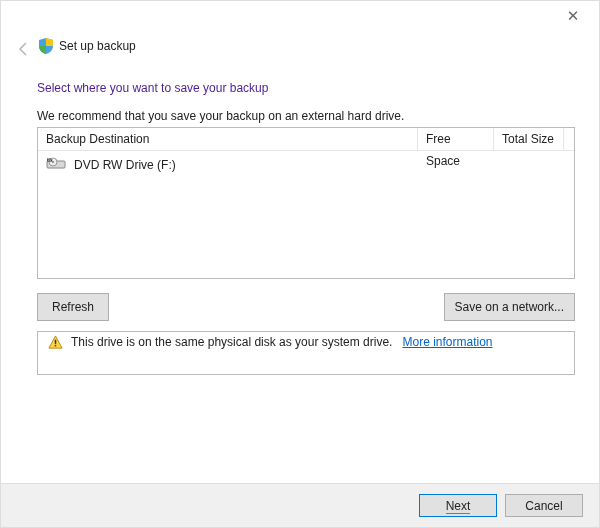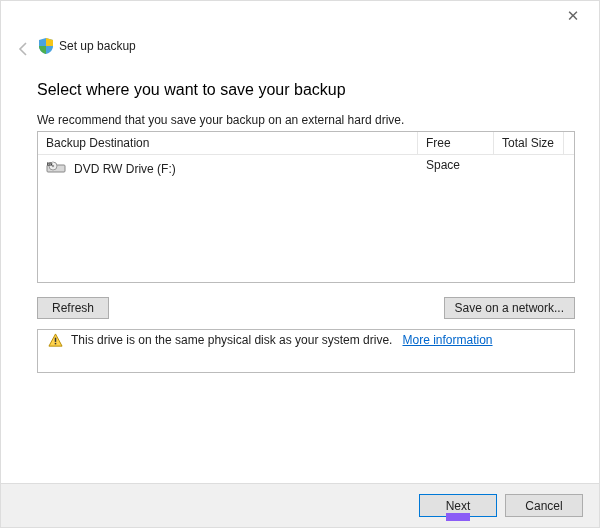--- a/index.html
+++ b/index.html
@@ -2,43 +2,43 @@
 <html><head>
 <meta charset="utf-8">
 <style>
   html,body{margin:0;padding:0;width:600px;height:528px;font-family:"Segoe UI",Tahoma,sans-serif;font-size:12px;color:#000;background:#fff;overflow:hidden}
   .window{position:relative;width:600px;height:528px;box-sizing:border-box;border:1px solid #ddd}
   .close-btn{position:absolute;top:6px;right:10px;width:32px;height:20px;line-height:18px;text-align:center;color:#666;font-size:15px;cursor:pointer;font-weight:100}
   .navback{position:absolute;top:38px;left:12px;width:20px;height:20px;color:#999}
   .shield{position:absolute;top:36px;left:36px;width:18px;height:18px}
   .header-title{position:absolute;top:38px;left:58px;font-size:12px;color:#222}
   .content{position:absolute;top:80px;left:36px;right:24px}
-  .big-title{font-size:16px;color:#000000}
+  .big-title{font-size:12px;color:#4c1d95}
   .rec{margin-top:14px;font-size:12px;color:#222}
   .sub{margin-top:28px;font-size:12px;color:#222}
   .grid{margin-top:4px;border:1px solid #bbb;height:150px;background:#fff}
   .ghead{display:flex;height:22px;border-bottom:1px solid #e6e6e6;background:#fff;font-size:12px;color:#222}
   .ghead div{border-right:1px solid #e6e6e6;height:22px;line-height:22px;padding:0 8px;box-sizing:border-box}
   .col-dest{flex:0 0 380px}
   .col-free{flex:0 0 76px}
   .col-tot{flex:0 0 70px}
   .grow{position:relative;display:flex;align-items:center;height:28px;font-size:12px;color:#222}
   .grow.sel{background:#cce8ff}
   .grow .icon{width:20px;position:absolute;left:8px;top:5px}
   .grow .nm{position:absolute;left:36px}
   .grow .fs{position:absolute;left:388px}
   .grow .ts{position:absolute;left:464px}
   .btnrow{margin-top:14px;display:flex;justify-content:space-between}
-  .winbtn{height:22px;min-width:72px;padding:0 10px;background:#e1e1e1;border:1px solid #adadad;font-family:inherit;font-size:12px;color:#222;cursor:pointer}
+  .winbtn{height:28px;min-width:72px;padding:0 10px;background:#e1e1e1;border:1px solid #adadad;font-family:inherit;font-size:12px;color:#222;cursor:pointer}
   .warnbox{margin-top:10px;border:1px solid #bbb;height:44px;padding:3px 10px;box-sizing:border-box;display:flex;align-items:flex-start;gap:8px;font-size:12px;color:#222}
   .link{color:#0066cc;text-decoration:underline;cursor:pointer}
   .footer{position:absolute;left:0;right:0;bottom:0;height:44px;border-top:1px solid #ddd;background:#f0f0f0;display:flex;align-items:center;justify-content:flex-end;gap:8px;padding-right:16px;box-sizing:border-box}
   .footer .winbtn{height:23px;min-width:78px}
   .footer .primary{border:1px solid #0078d7;background:#e1e1e1}
-  .redund{border-bottom:8px solid #8b5cf6;padding-bottom:0}
+  .redund{border-bottom:1px solid #8b5cf6;padding-bottom:0}
 </style>
 </head>
 <body>
 
 <div class="window">
 
   <div class="close-btn">✕</div>
 
   <div class="navback">
     <svg viewBox="0 0 20 20" width="20" height="20">

